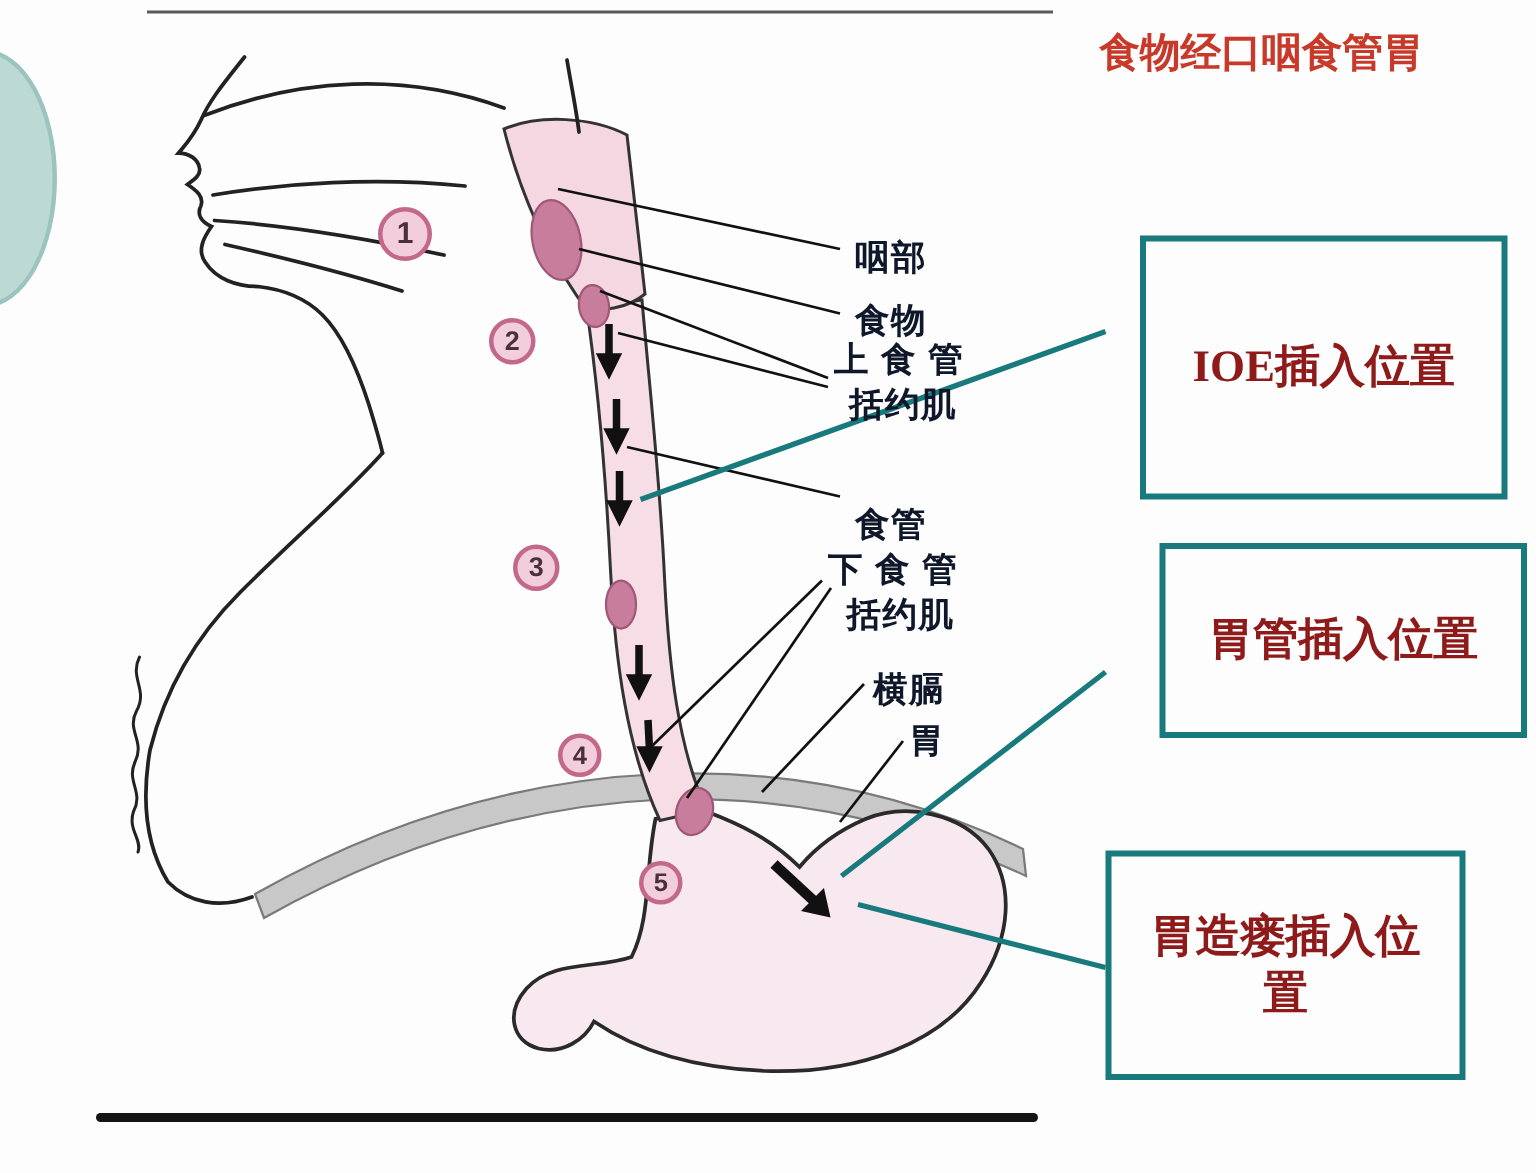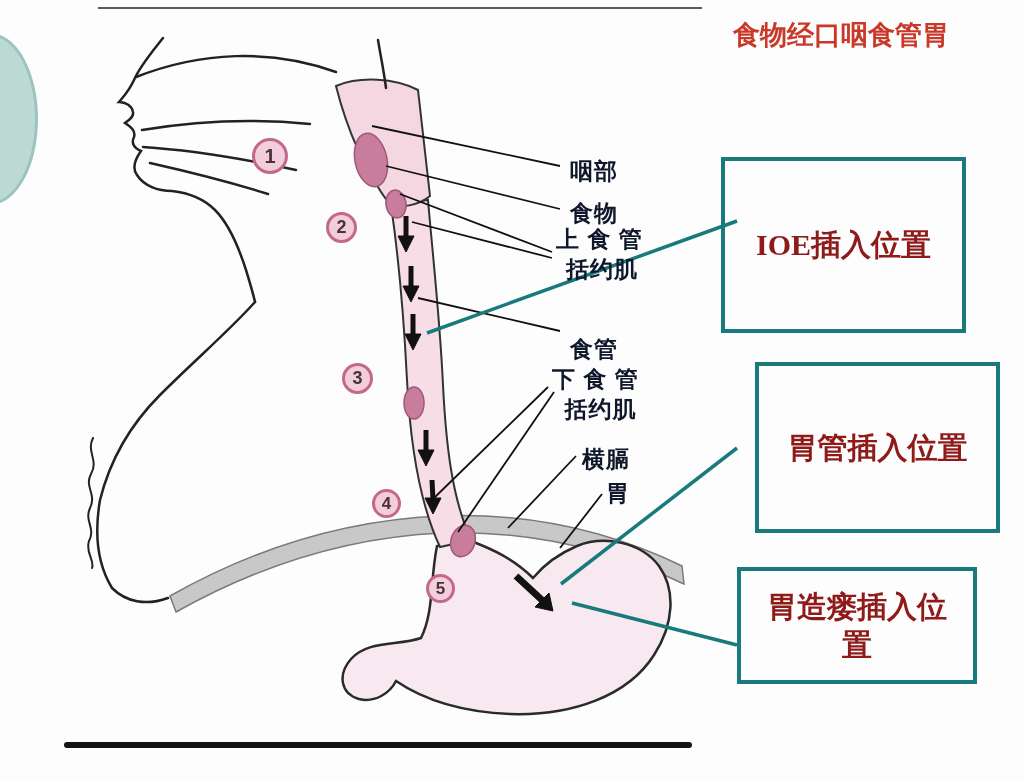--- a/index.html
+++ b/index.html
@@ -161,23 +161,23 @@
 <div class="abs label" style="left:582px; top:444px;">横膈</div>
 
 <div class="abs label" style="left:606px; top:478px;">胃</div>
 
 <div class="step" style="left:252px; top:138px; width:36px; height:36px; font-size:20px;">1</div>
 <div class="step" style="left:326px; top:212px; width:31px; height:31px; font-size:18px;">2</div>
 <div class="step" style="left:342px; top:363px; width:31px; height:31px; font-size:18px;">3</div>
 <div class="step" style="left:372px; top:489px; width:29px; height:29px; font-size:17px;">4</div>
 <div class="step" style="left:426px; top:574px; width:29px; height:29px; font-size:17px;">5</div>
 
-<div class="callout" style="left:721px; top:157px; width:245px; height:176px;">
+<div class="callout" style="left:760px; top:157px; width:245px; height:176px;">
   <div class="callout-text">IOE插入位置</div>
 </div>
 
-<div class="callout" style="left:755px; top:362px; width:245px; height:171px;">
+<div class="callout" style="left:773px; top:362px; width:245px; height:130px;">
   <div class="callout-text">胃管插入位置</div>
 </div>
 
-<div class="callout" style="left:737px; top:567px; width:240px; height:117px;">
+<div class="callout" style="left:737px; top:567px; width:240px; height:153px;">
   <div class="callout-text" style="width:198px;">胃造瘘插入位置</div>
 </div>
 
 </body></html>

